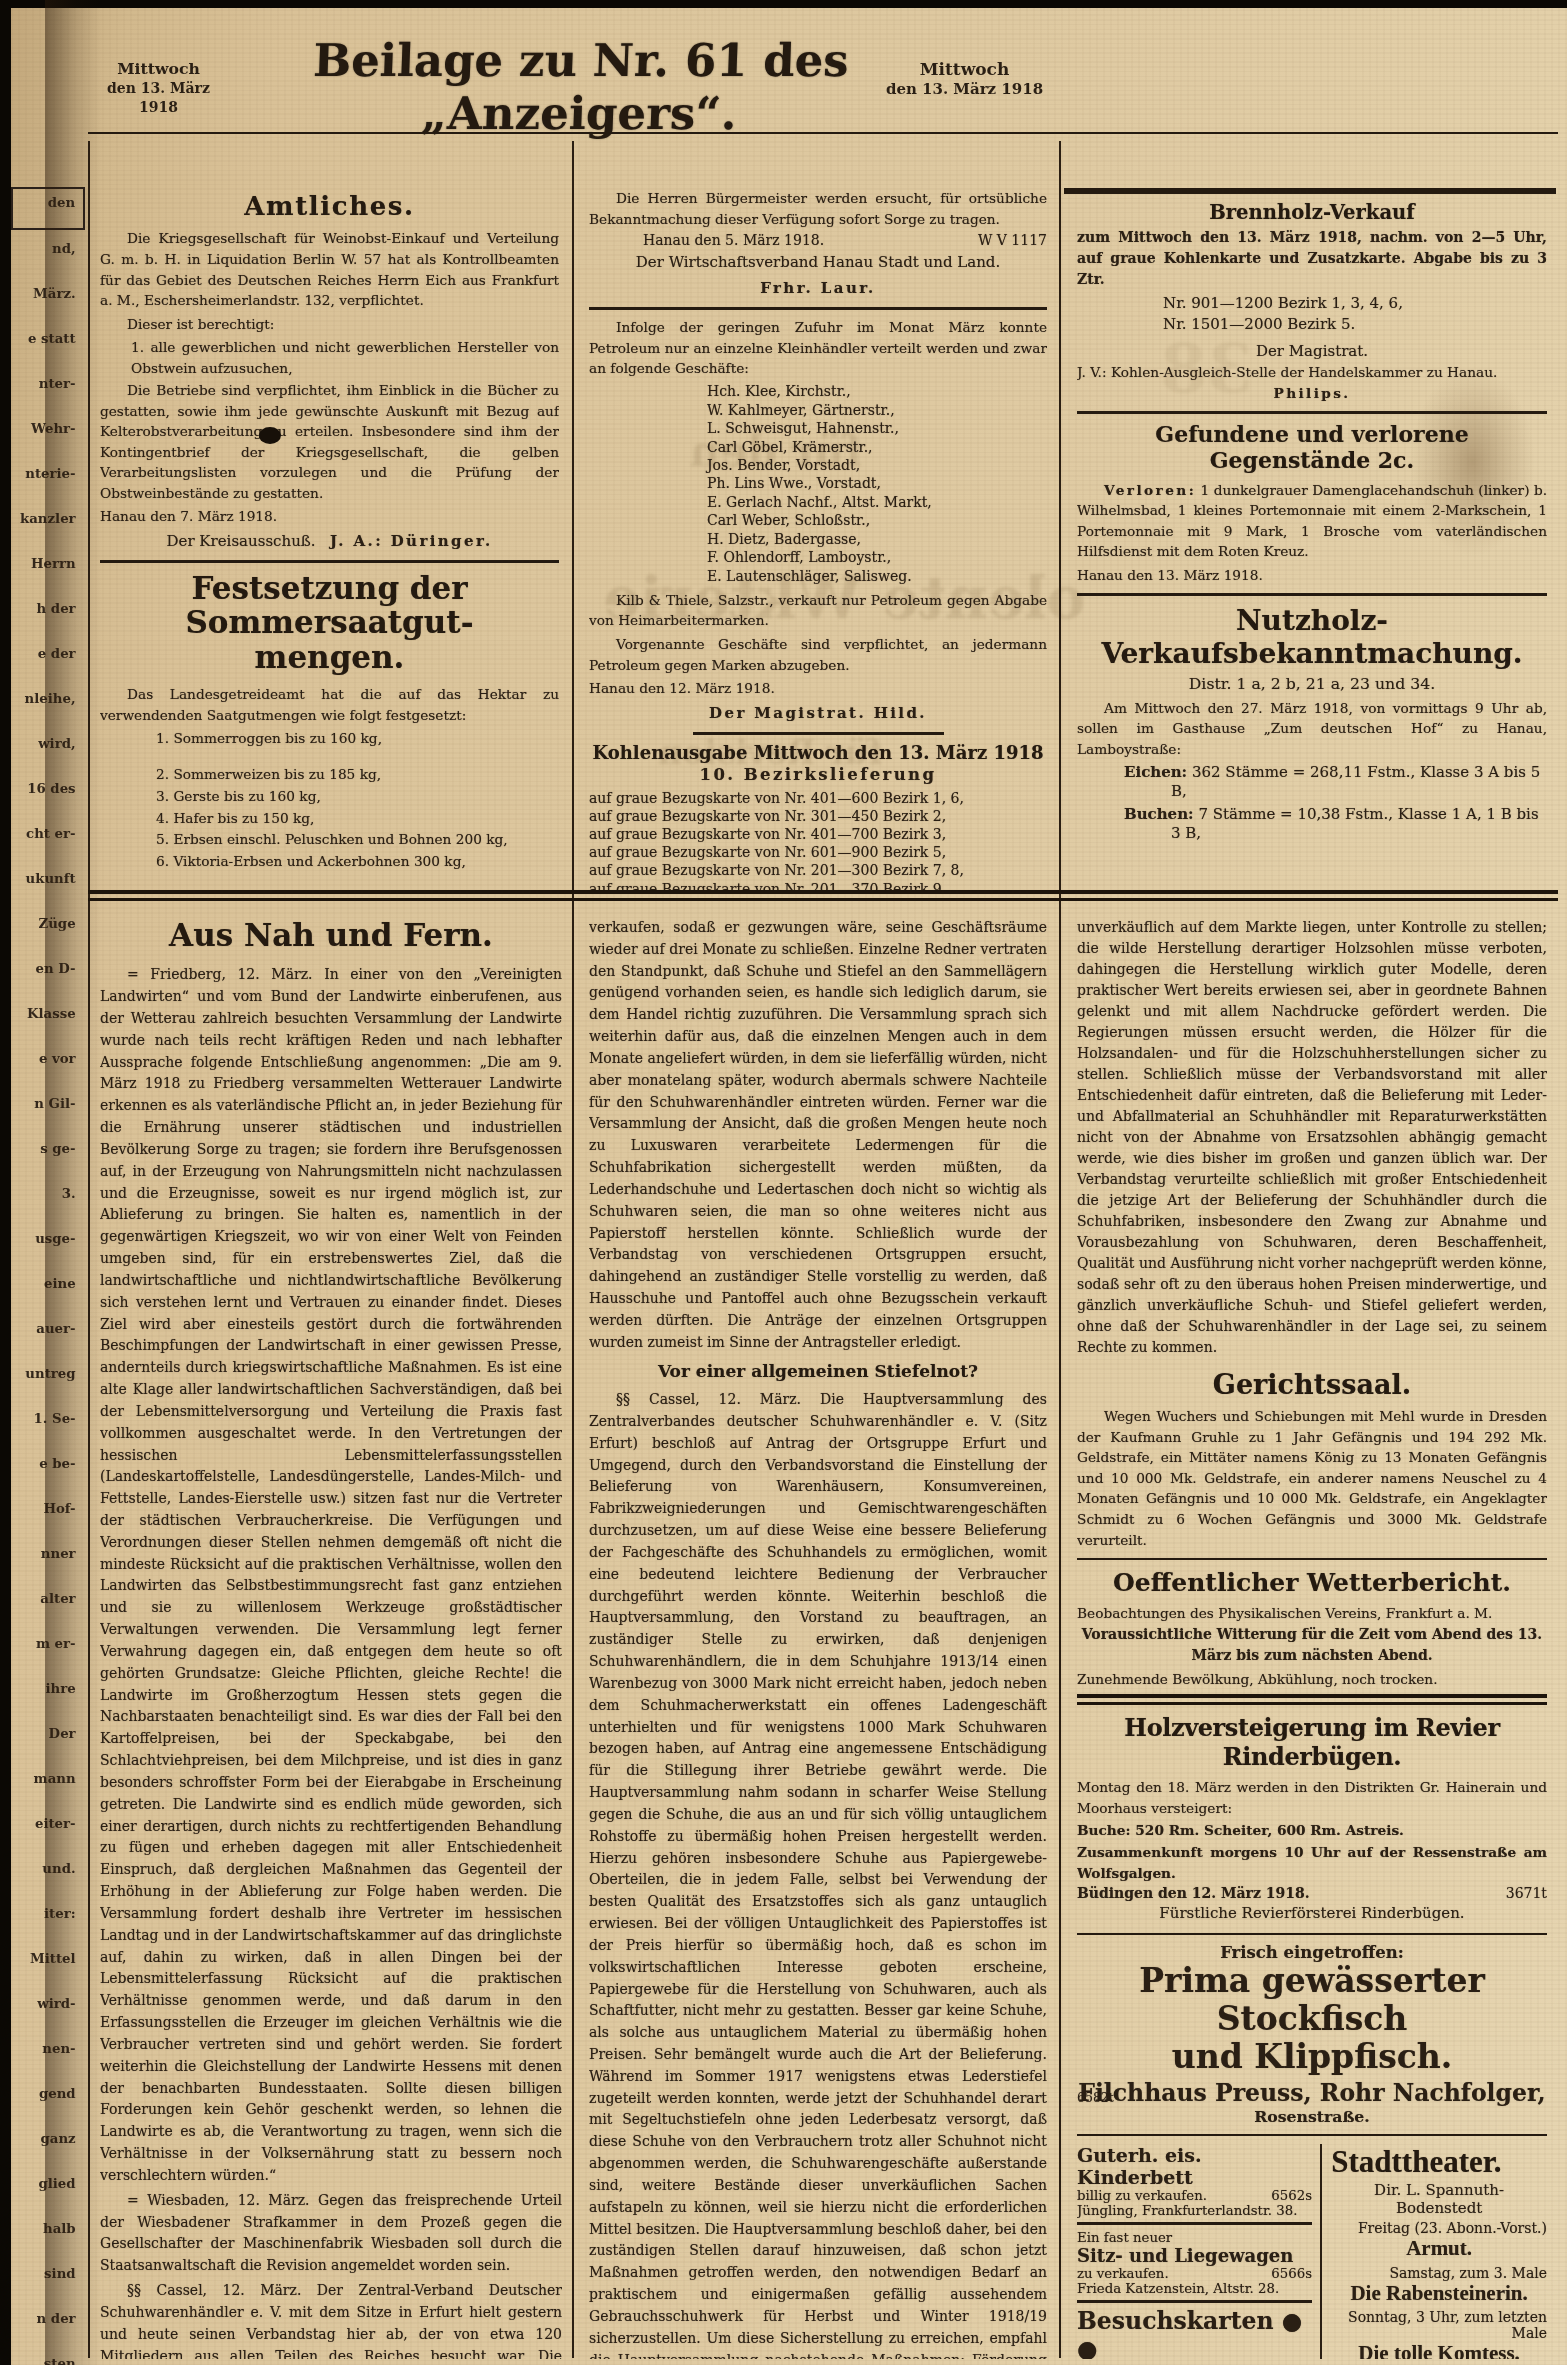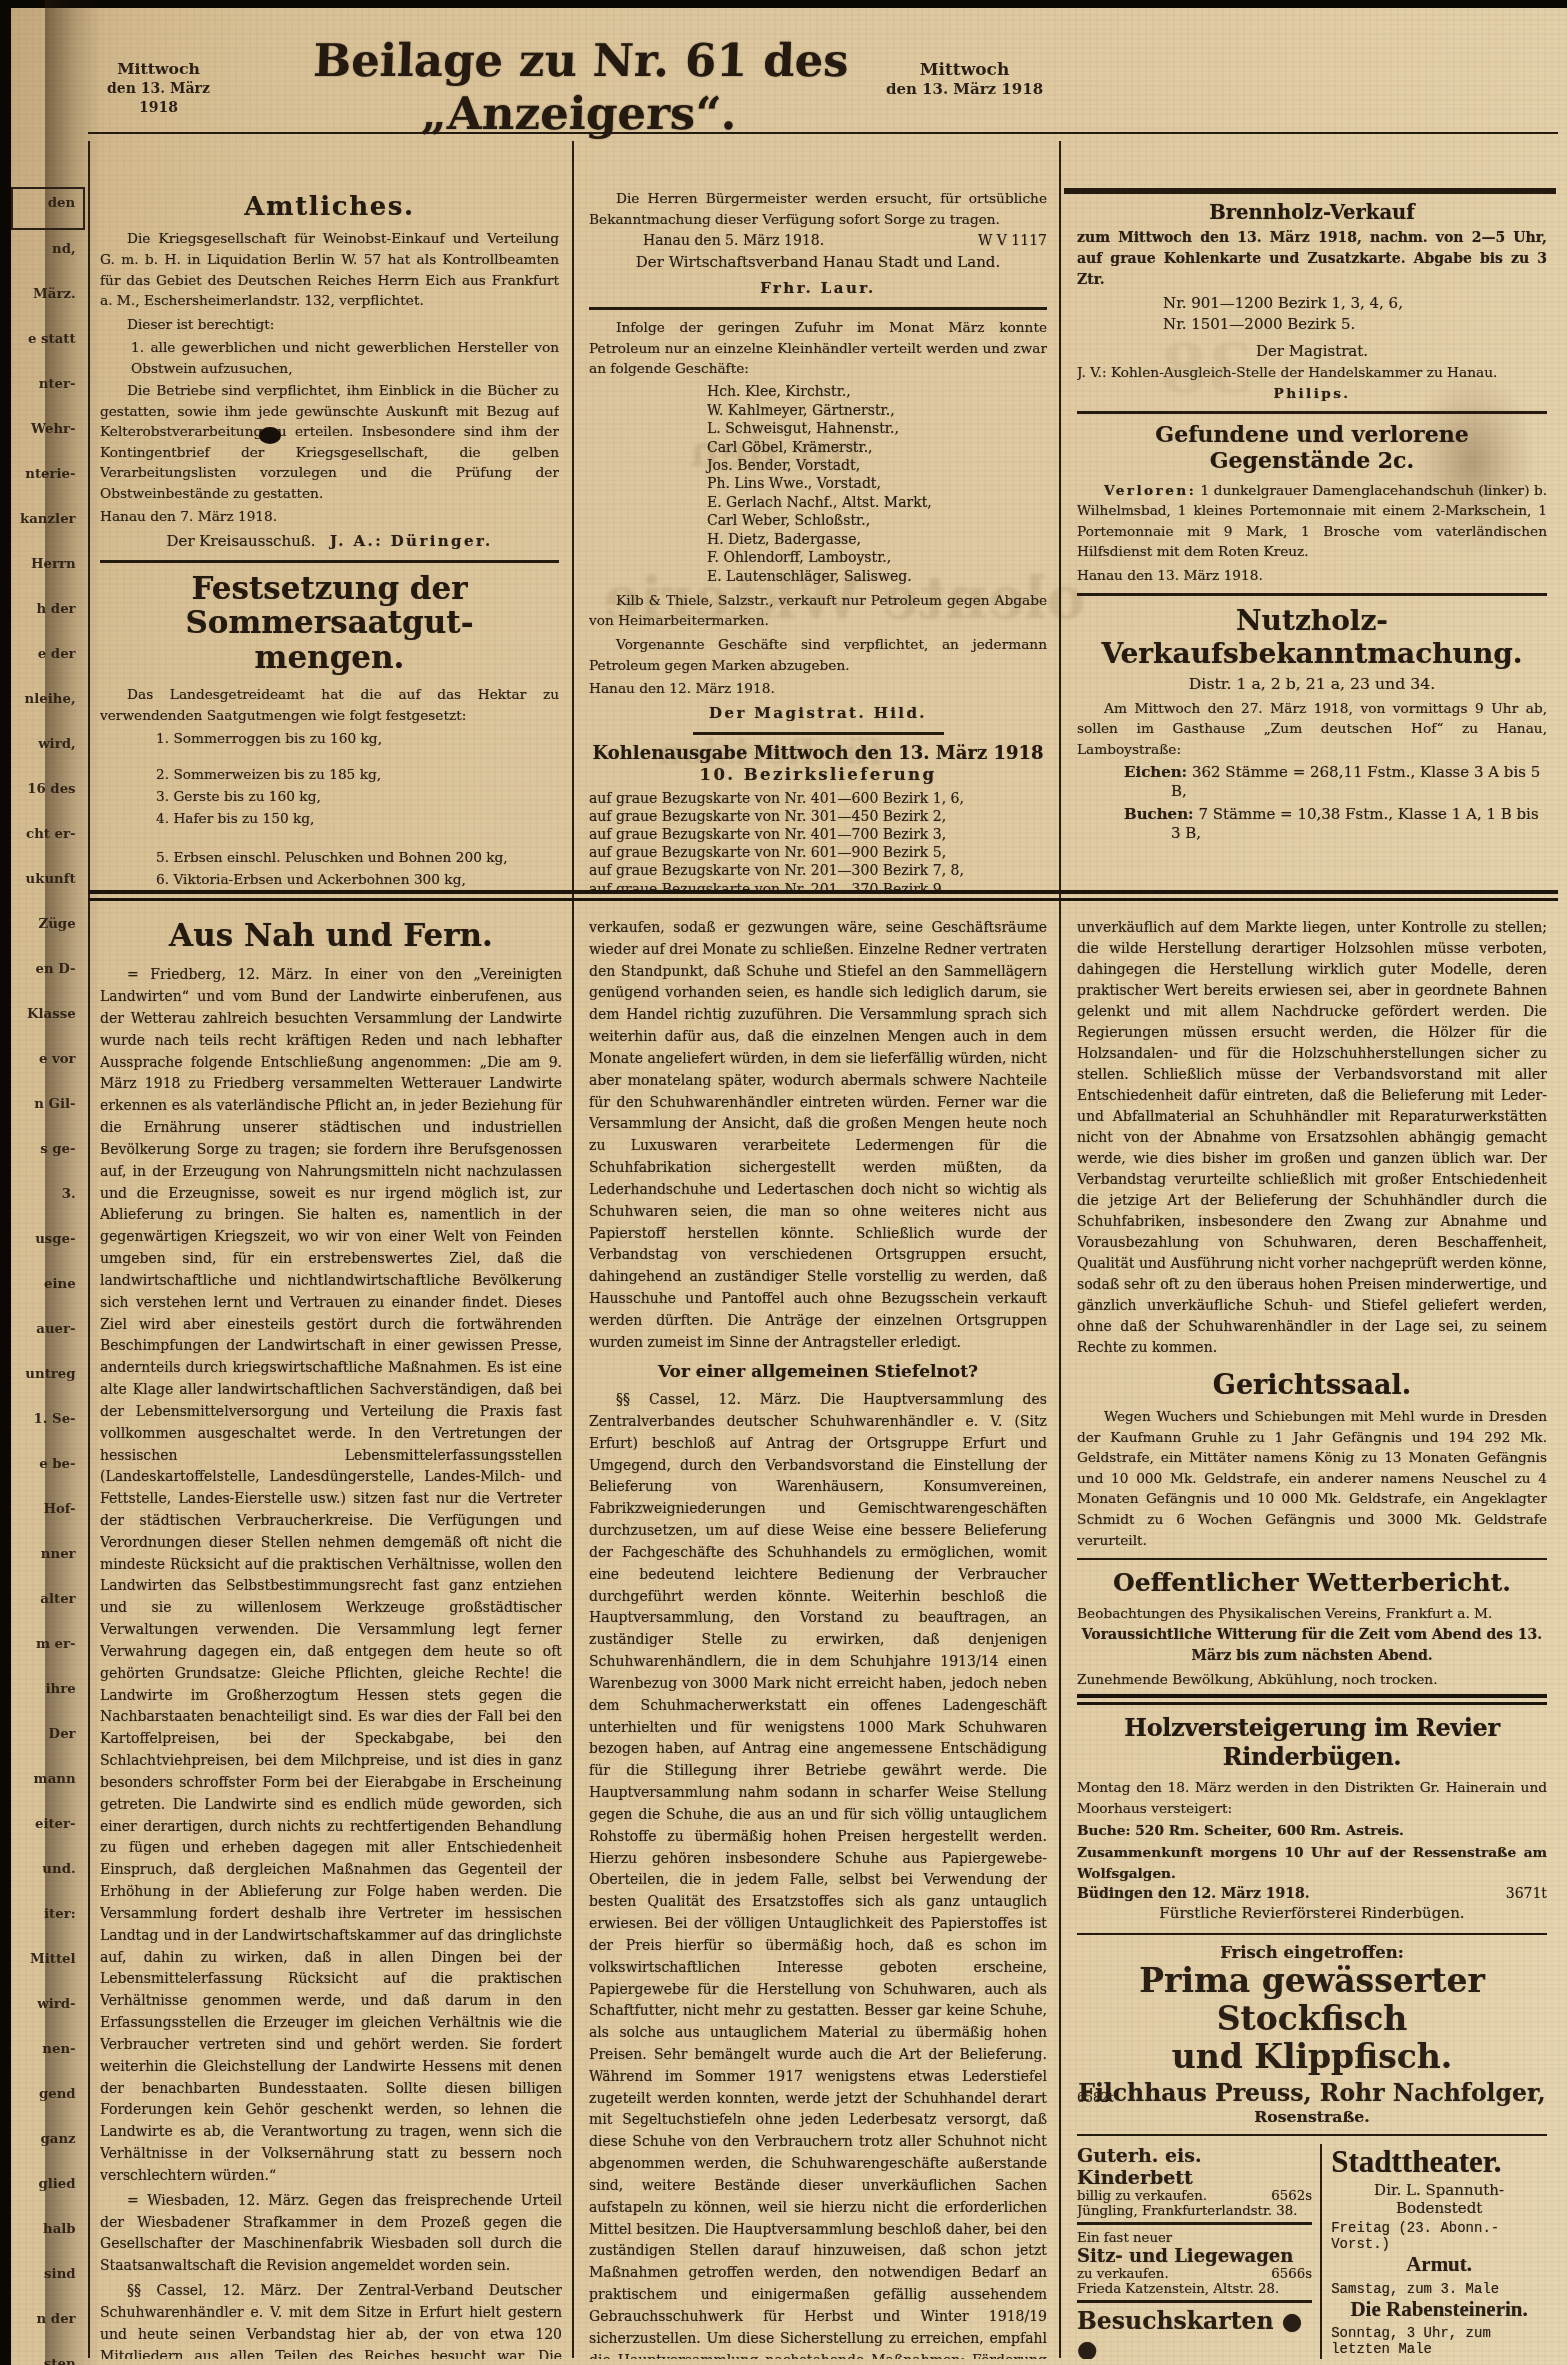--- a/index.html
+++ b/index.html
@@ -40,21 +40,21 @@
   .flexline{display:flex;justify-content:space-between;font-size:14px;}
   .masthead{position:absolute;z-index:5;left:235px;top:34px;width:690px;text-align:center;
     font-size:45px;font-weight:bold;color:#241a10;transform:skewX(-2deg);
     text-shadow:0 0 1.6px rgba(36,26,16,.5);}
   .hdate{position:absolute;z-index:5;text-align:center;font-weight:bold;color:#2a1f14;}
   .list-plain{margin:1.6px 0 4.7px 118px;font-size:14px;line-height:1.32;}
   .list-plain div{white-space:nowrap;}
   .kohlen-line{font-size:14px;line-height:1.3;white-space:nowrap;}
   .nh-row{font-size:15px;line-height:1.32;padding-left:94px;text-indent:-47px;margin-bottom:2.4px;}
   .nh-row .sp{font-weight:bold;}
-  .theater-day{font-size:14px;text-align:left;margin-top:3.1px;font-family:Liberation Mono, monospace;}
+  .theater-day{font-size:14px;text-align:right;margin-top:3.1px;}
   .theater-play{font-size:21px;font-weight:bold;text-align:center;font-family:"Liberation Serif",serif;}
   .ad-ref{float:right;font-weight:normal;}
 </style>
 </head>
 <body>
 
 <div class="scan">
   <div class="paper"></div>
 
   <div class="prev">
@@ -153,21 +153,21 @@
     <section>
       <h2 class="big-title">
         <span>Festsetzung der Sommersaatgut-</span><br>
         <span>mengen.</span>
       </h2>
       <p>Das Landesgetreideamt hat die auf das Hektar zu verwendenden Saatgutmengen wie folgt festgesetzt:</p>
       <div style="margin-left:56px;">
           <p class="cont" style="margin-bottom:15px;">1. Sommerroggen bis zu 160 kg,</p>
           <p class="cont" style="margin-bottom:1.6px;">2. Sommerweizen bis zu 185 kg,</p>
           <p class="cont" style="margin-bottom:1.6px;">3. Gerste bis zu 160 kg,</p>
-          <p class="cont" style="margin-bottom:18px;">4. Hafer bis zu 150 kg,</p>
+          <p class="cont" style="margin-bottom:0;">4. Hafer bis zu 150 kg,</p>
           <p class="cont" style="margin-bottom:1.6px;">5. Erbsen einschl. Peluschken und Bohnen 200 kg,</p>
           <p class="cont" style="margin-bottom:1.6px;">6. Viktoria-Erbsen und Ackerbohnen 300 kg,</p>
         </div>
 
     </section>
   </div>
 
   <div class="col ink" style="left:589px;top:188px;width:458px;height:702px;">
     <section>
       <p>Die Herren Bürgermeister werden ersucht, für ortsübliche Bekanntmachung dieser Verfügung sofort Sorge zu tragen.</p>

